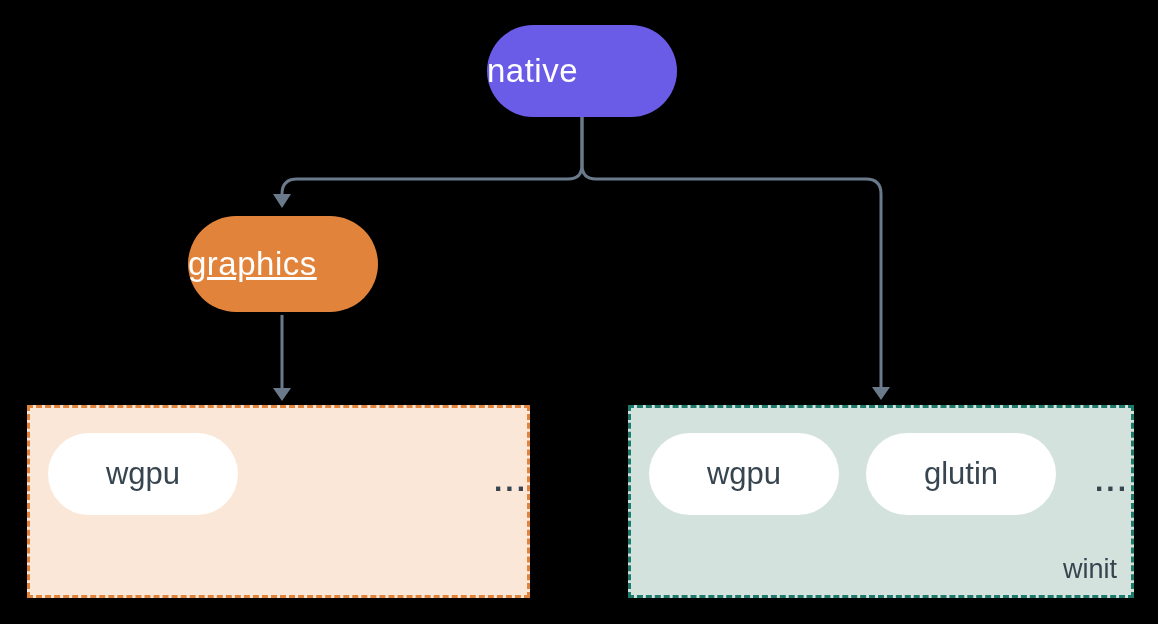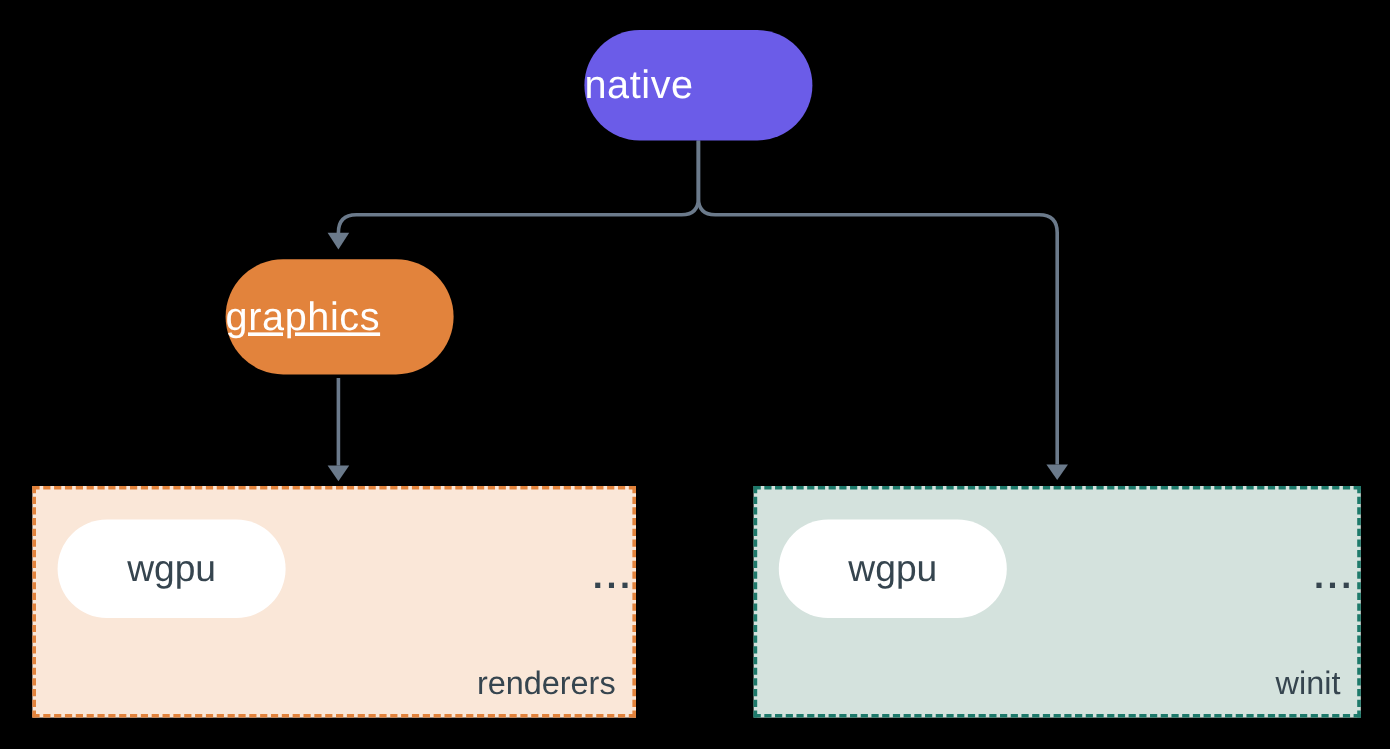--- a/index.html
+++ b/index.html
@@ -131,24 +131,26 @@
 
   <div class="node" id="node-graphics">
     <span>graphics</span>
   </div>
 
   <div class="group" id="group-renderers">
     <div class="pill p1">
       <span>wgpu</span>
     </div>
     <span class="more">...</span>
-    <span class="group-label">renderers</span>
   </div>
 
   <div class="group" id="group-shells">
     <div class="pill p1">
       <span>wgpu</span>
+    </div>
+    <div class="pill p2">
+      <span>glutin</span>
     </div>
     <span class="more">...</span>
     <span class="group-label">winit</span>
   </div>
 
 </div>
 
 </body></html>

